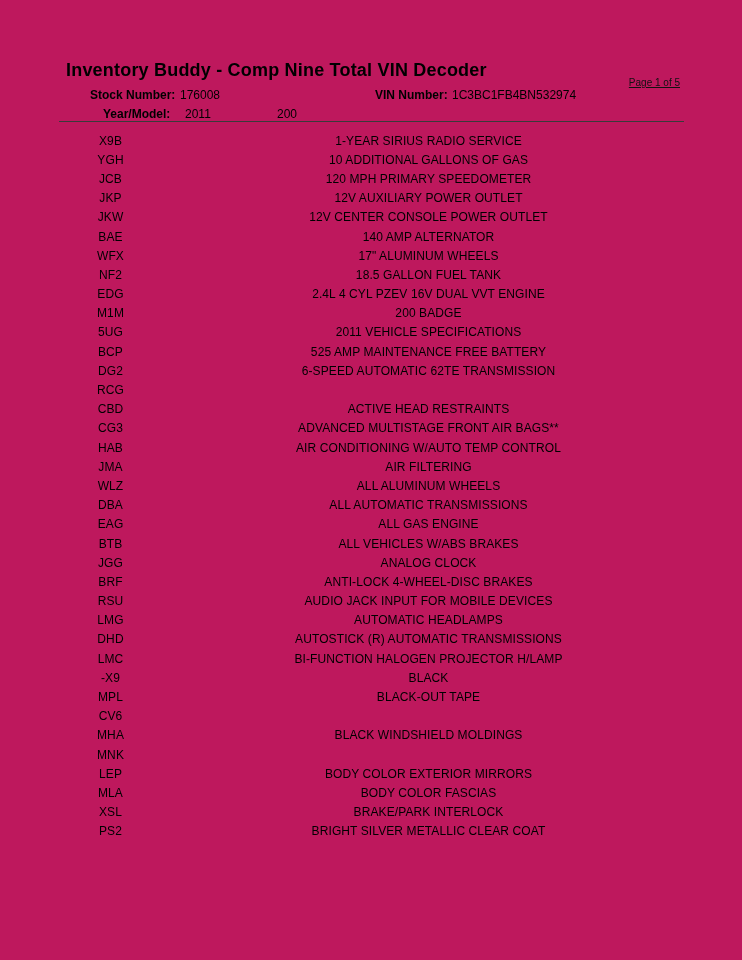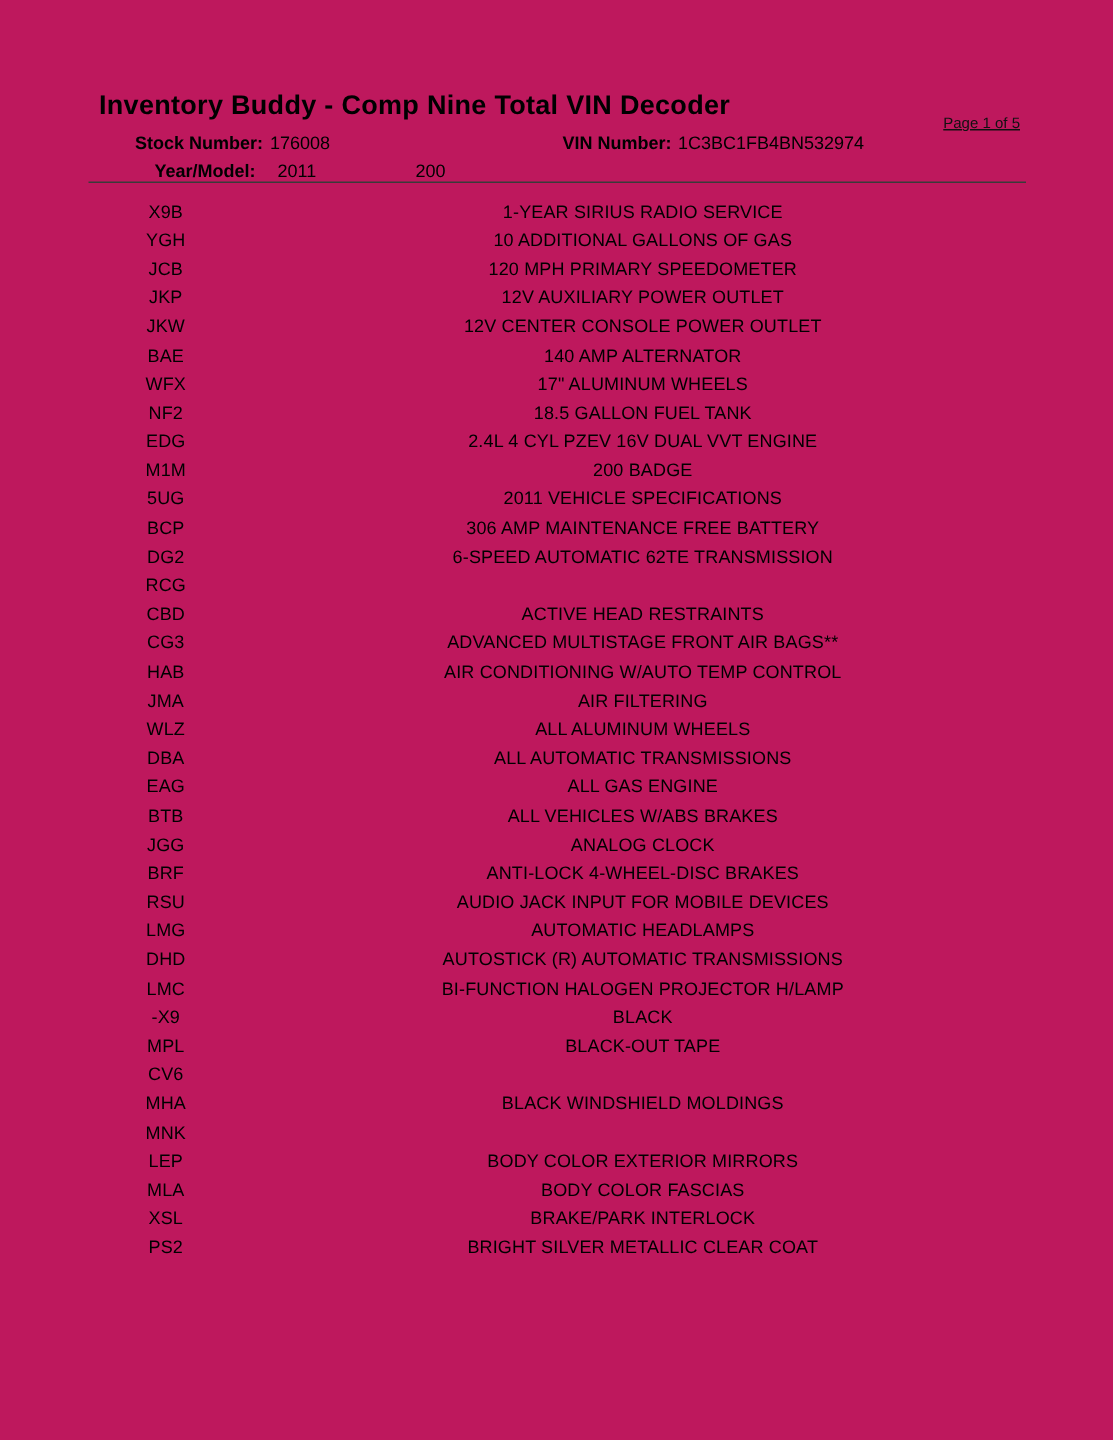--- a/index.html
+++ b/index.html
@@ -165,21 +165,21 @@
       </div>
 
       <div class="option-row">
         <span>5UG</span>
         <span>2011 VEHICLE SPECIFICATIONS</span>
       </div>
 
 
       <div class="option-row">
         <span>BCP</span>
-        <span>306 AMP MAINTENANCE FREE BATTERY</span>
+        <span>525 AMP MAINTENANCE FREE BATTERY</span>
       </div>
 
       <div class="option-row">
         <span>DG2</span>
         <span>6-SPEED AUTOMATIC 62TE TRANSMISSION</span>
       </div>
 
       <div class="option-row">
         <span>RCG</span>
       </div>

